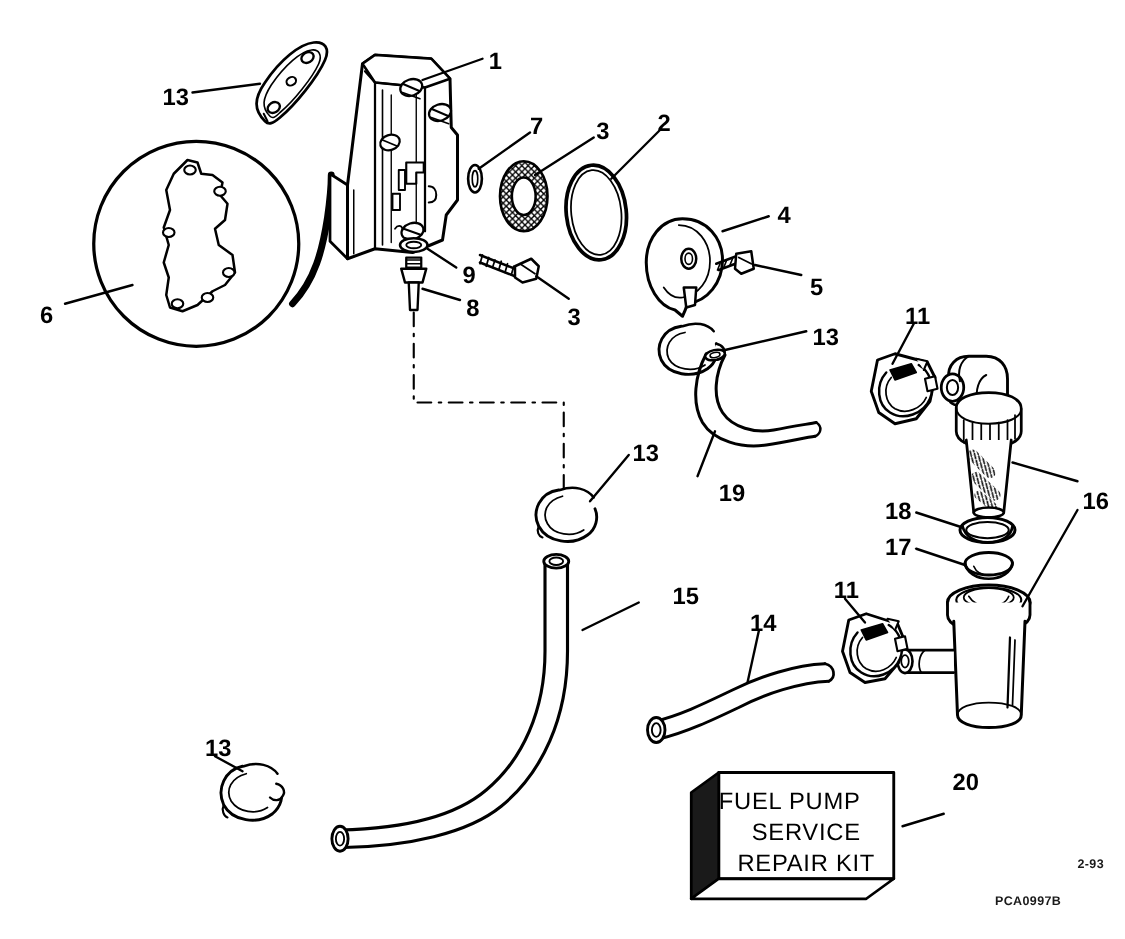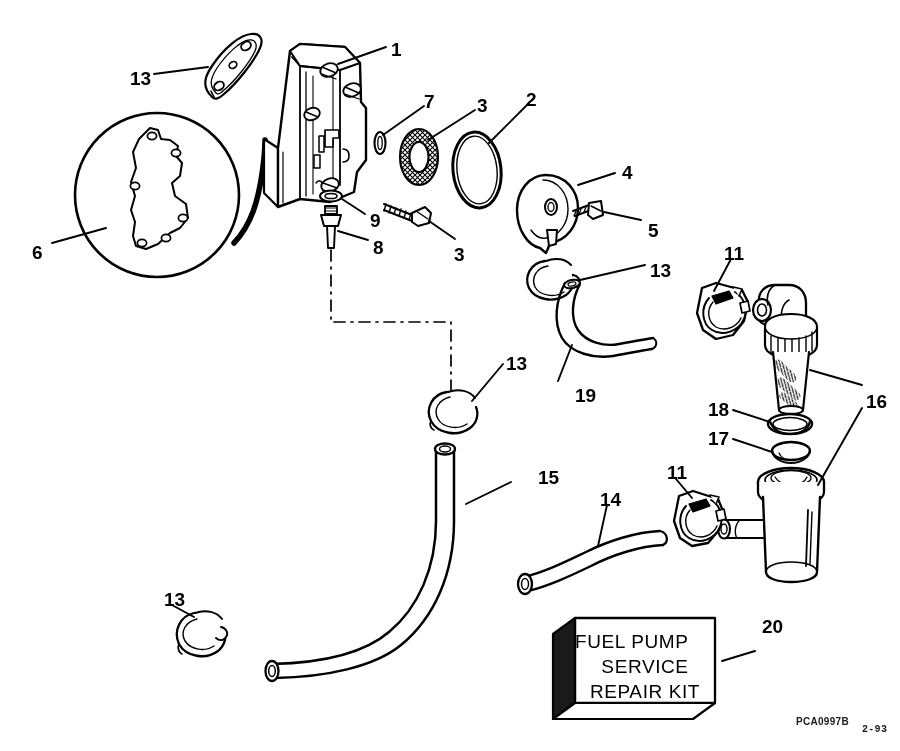--- a/index.html
+++ b/index.html
@@ -384,15 +384,15 @@
   <div class="callout" style="left:517px; top:468px;margin-left:21px;">15</div>
   <div class="callout" style="left:600px; top:490px;">14</div>
   <div class="callout" style="left:164px; top:590px;">13</div>
   <div class="callout" style="left:762px; top:617px;">20</div>
 
   <div class="kit-text" style="left:575px; top:629px; width:112px;">FUEL PUMP</div>
   <div class="kit-text" style="left:575px; top:654px; width:140px;">SERVICE</div>
   <div class="kit-text" style="left:575px; top:679px; width:140px;">REPAIR KIT</div>
 
   <div class="figcode" style="left:752px; top:716px;">PCA0997B</div>
-  <div class="figcode" style="left:818px; top:724px;font-family:Liberation Mono, monospace;">2-93</div>
+  <div class="figcode" style="left:818px; top:686px;">2-93</div>
 
 </div>
 
 </body></html>

